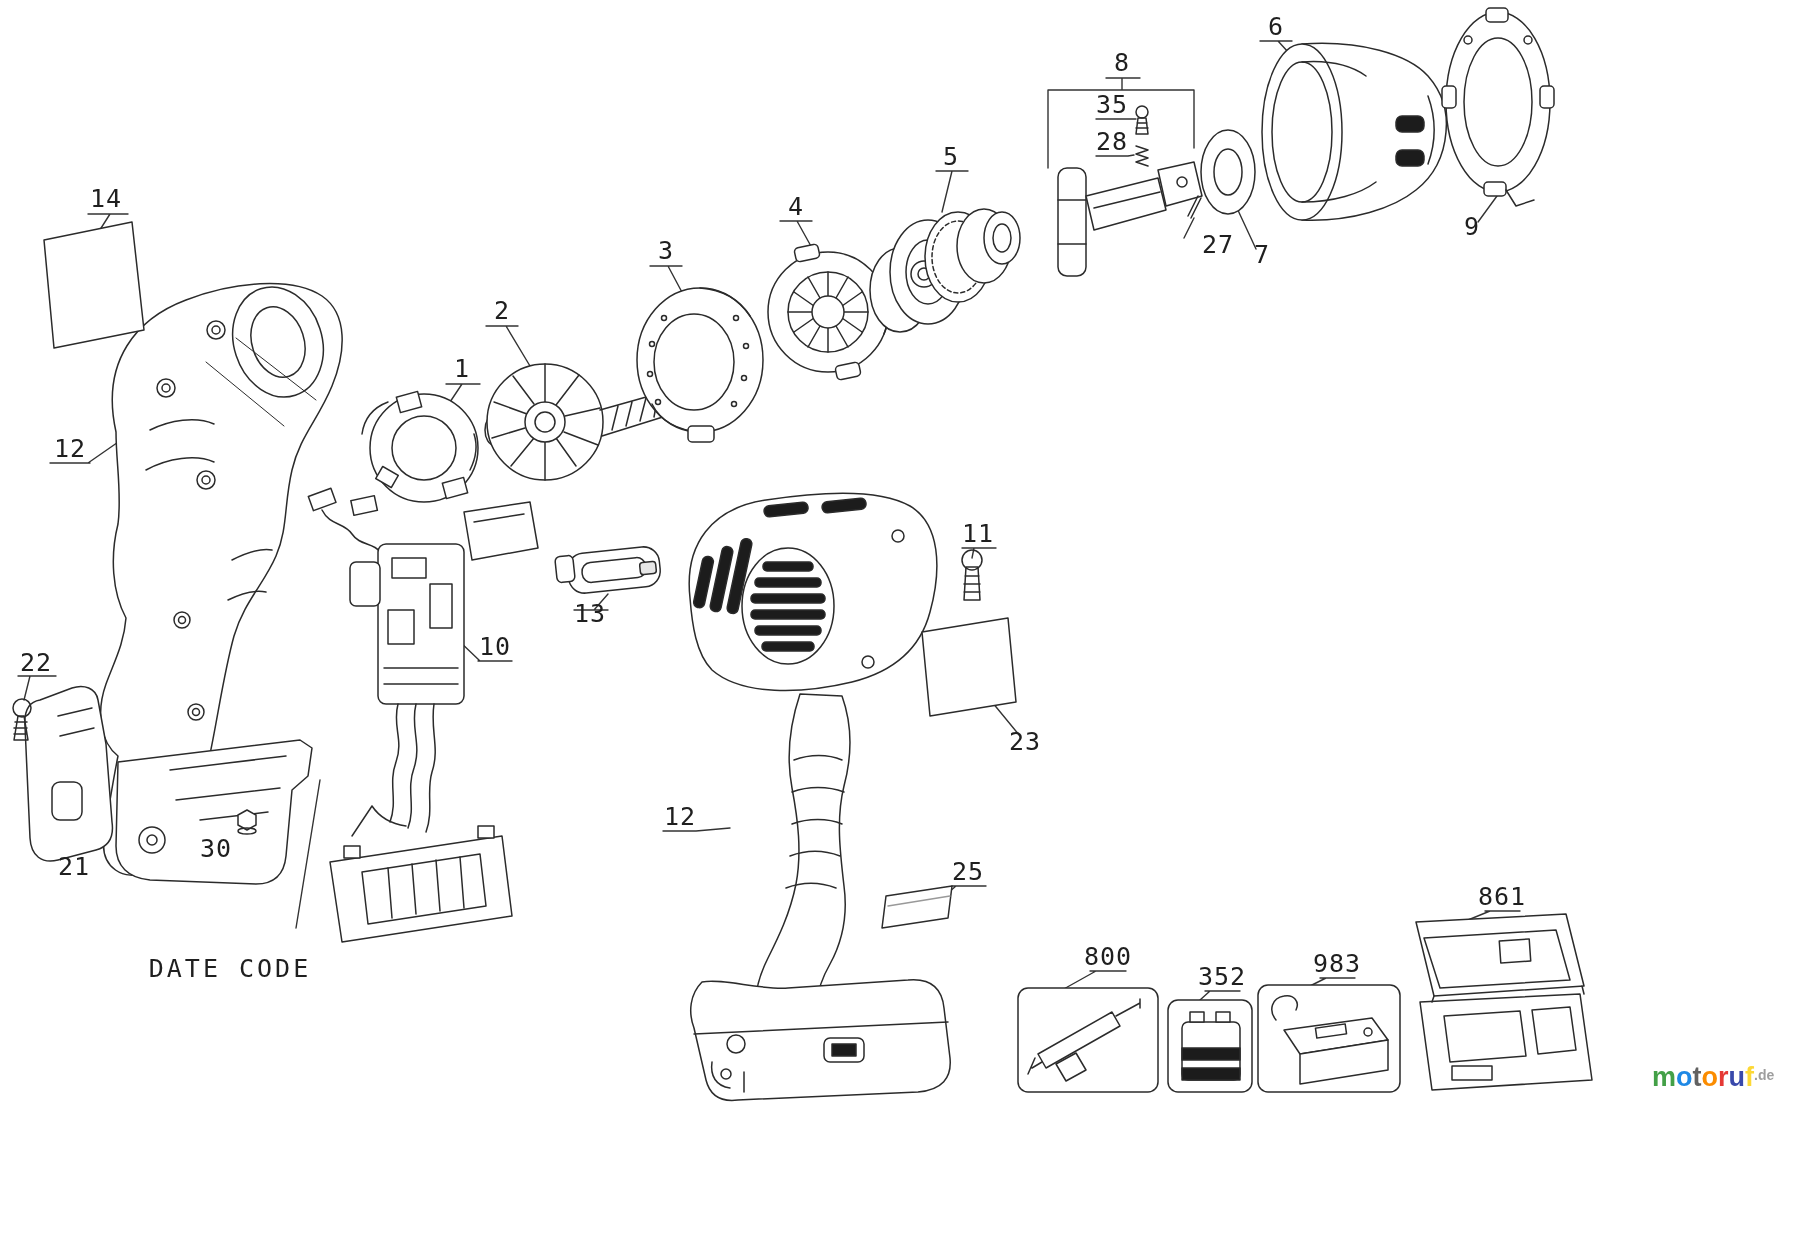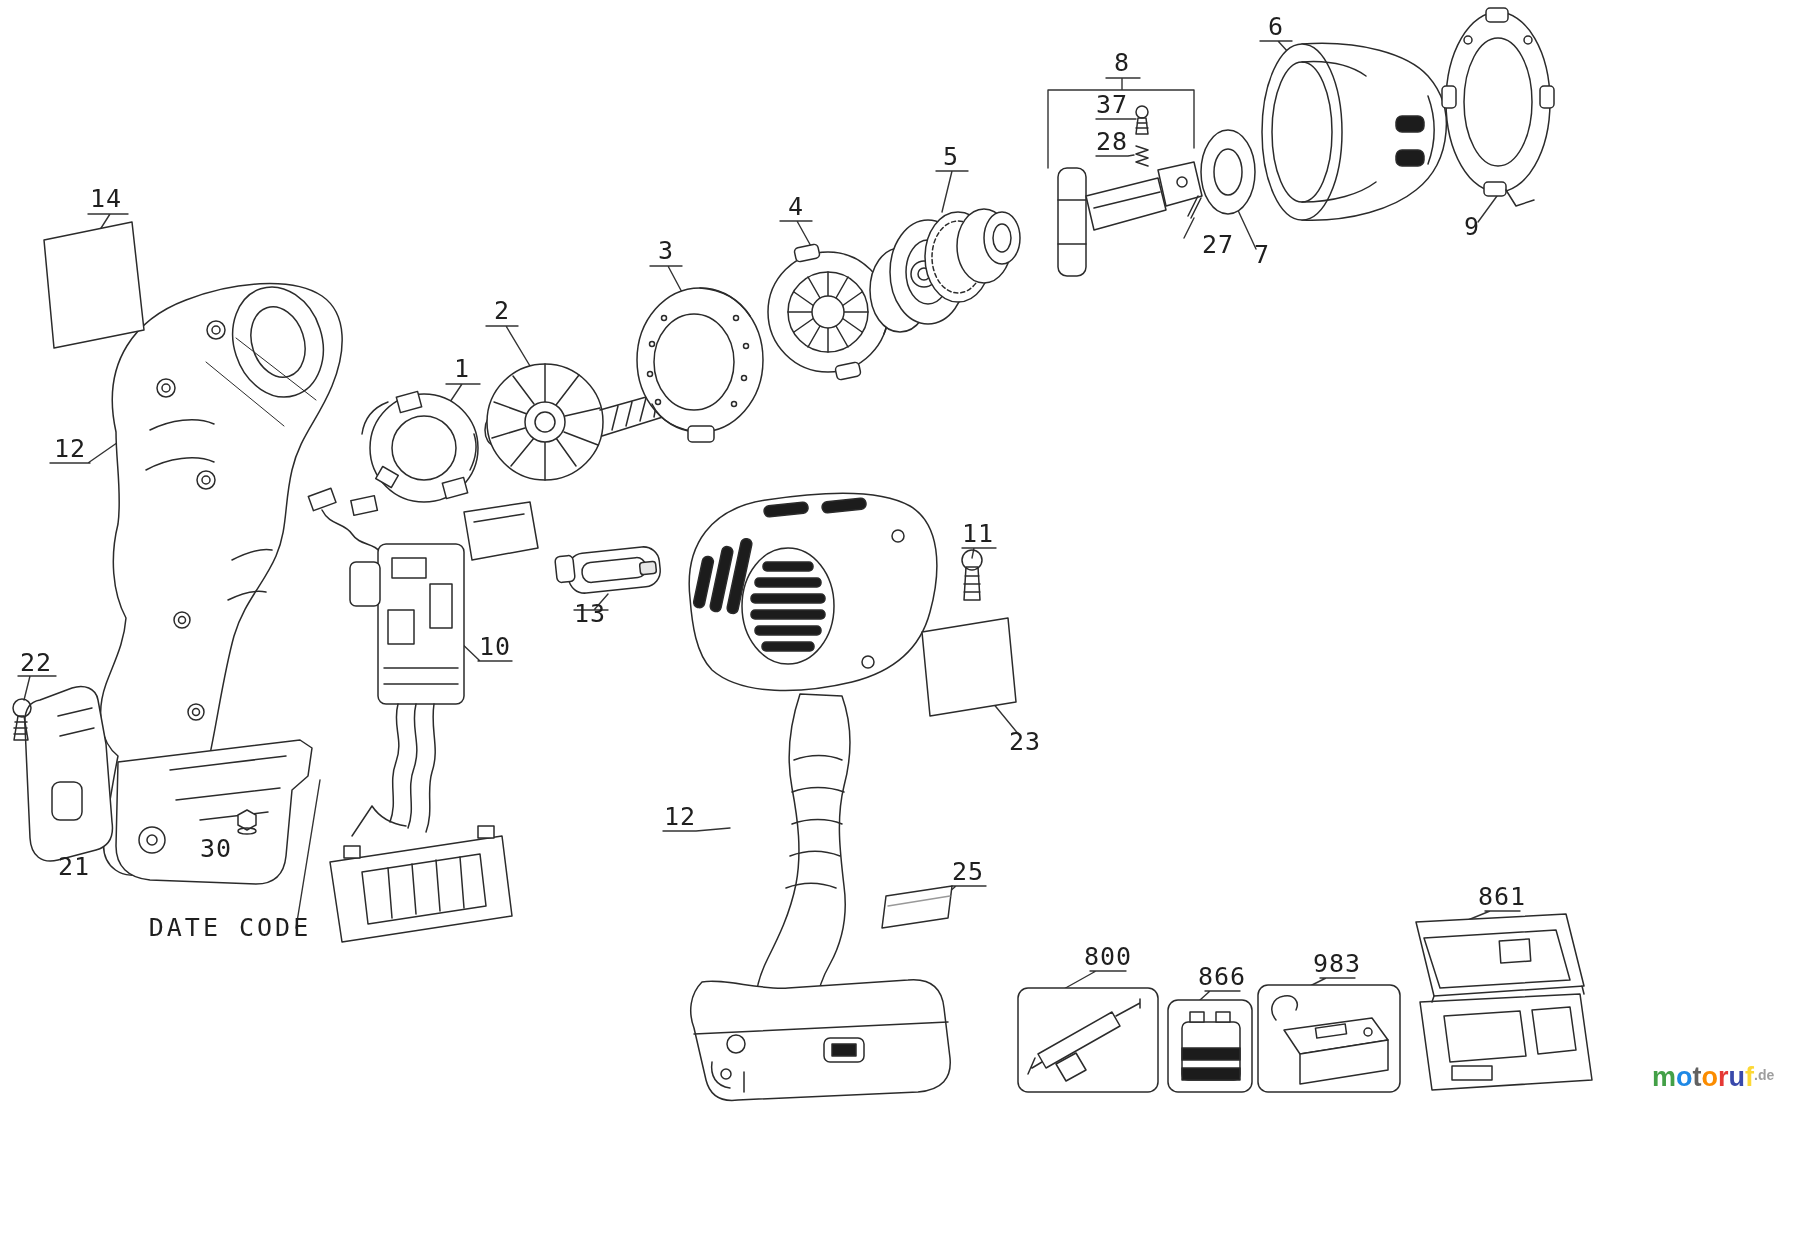--- a/index.html
+++ b/index.html
@@ -6,21 +6,21 @@
   #stage {
     position:relative; width:1800px; height:1234px; background:#ffffff;
     font-family:"DejaVu Sans Mono", monospace; overflow:hidden;
   }
   #stage svg { position:absolute; left:0; top:0; }
   .callout {
     position:absolute; transform:translate(-50%,-50%);
     font:25px "DejaVu Sans Mono", monospace; color:#1f1f1f;
     white-space:nowrap; letter-spacing:1px;
   }
-  #date-code { letter-spacing:3px; }
+  #date-code { letter-spacing:3px;margin-top:41px; }
   #watermark {
     position:absolute; left:1652px; top:1062px;
     font:bold 27px "Liberation Sans", sans-serif; letter-spacing:0;text-align:center;
   }
   #watermark .wm-small { font-size:14px; font-weight:bold; vertical-align:6px; }
 </style>
 </head>
 <body>
 
 <div id="stage">
@@ -318,32 +318,32 @@
 <div class="callout" style="left:36px;top:662px">22</div>
 <div class="callout" style="left:74px;top:866px">21</div>
 <div class="callout" style="left:216px;top:848px">30</div>
 <div class="callout" id="date-code" style="left:230px;top:927px">DATE CODE</div>
 <div class="callout" style="left:462px;top:368px">1</div>
 <div class="callout" style="left:502px;top:310px">2</div>
 <div class="callout" style="left:666px;top:250px">3</div>
 <div class="callout" style="left:796px;top:206px">4</div>
 <div class="callout" style="left:951px;top:156px">5</div>
 <div class="callout" style="left:1122px;top:62px">8</div>
-<div class="callout" style="left:1112px;top:104px">37</div>
+<div class="callout" style="left:1112px;top:104px">35</div>
 <div class="callout" style="left:1112px;top:141px">28</div>
 <div class="callout" style="left:1218px;top:244px">27</div>
 <div class="callout" style="left:1276px;top:26px">6</div>
 <div class="callout" style="left:1262px;top:254px">7</div>
 <div class="callout" style="left:1472px;top:226px">9</div>
 <div class="callout" style="left:978px;top:533px">11</div>
 <div class="callout" style="left:590px;top:613px">13</div>
 <div class="callout" style="left:495px;top:646px">10</div>
 <div class="callout" style="left:680px;top:816px">12</div>
 <div class="callout" style="left:1025px;top:741px">23</div>
 <div class="callout" style="left:968px;top:871px">25</div>
 <div class="callout" style="left:1108px;top:956px">800</div>
-<div class="callout" style="left:1222px;top:976px">866</div>
+<div class="callout" style="left:1222px;top:976px">352</div>
 <div class="callout" style="left:1337px;top:963px">983</div>
 <div class="callout" style="left:1502px;top:896px">861</div>
 
 <div id="watermark"><span style="color: rgb(67, 160, 71);">m</span><span style="color: rgb(30, 136, 229);">o</span><span style="color: rgb(97, 97, 97);">t</span><span style="color: rgb(251, 140, 0);">o</span><span style="color: rgb(229, 57, 53);">r</span><span style="color: rgb(57, 73, 171);">u</span><span style="color: rgb(253, 216, 53);">f</span><span class="wm-small" style="color: rgb(158, 158, 158);">.de</span></div>
 
 </div>
 
 </body></html>

